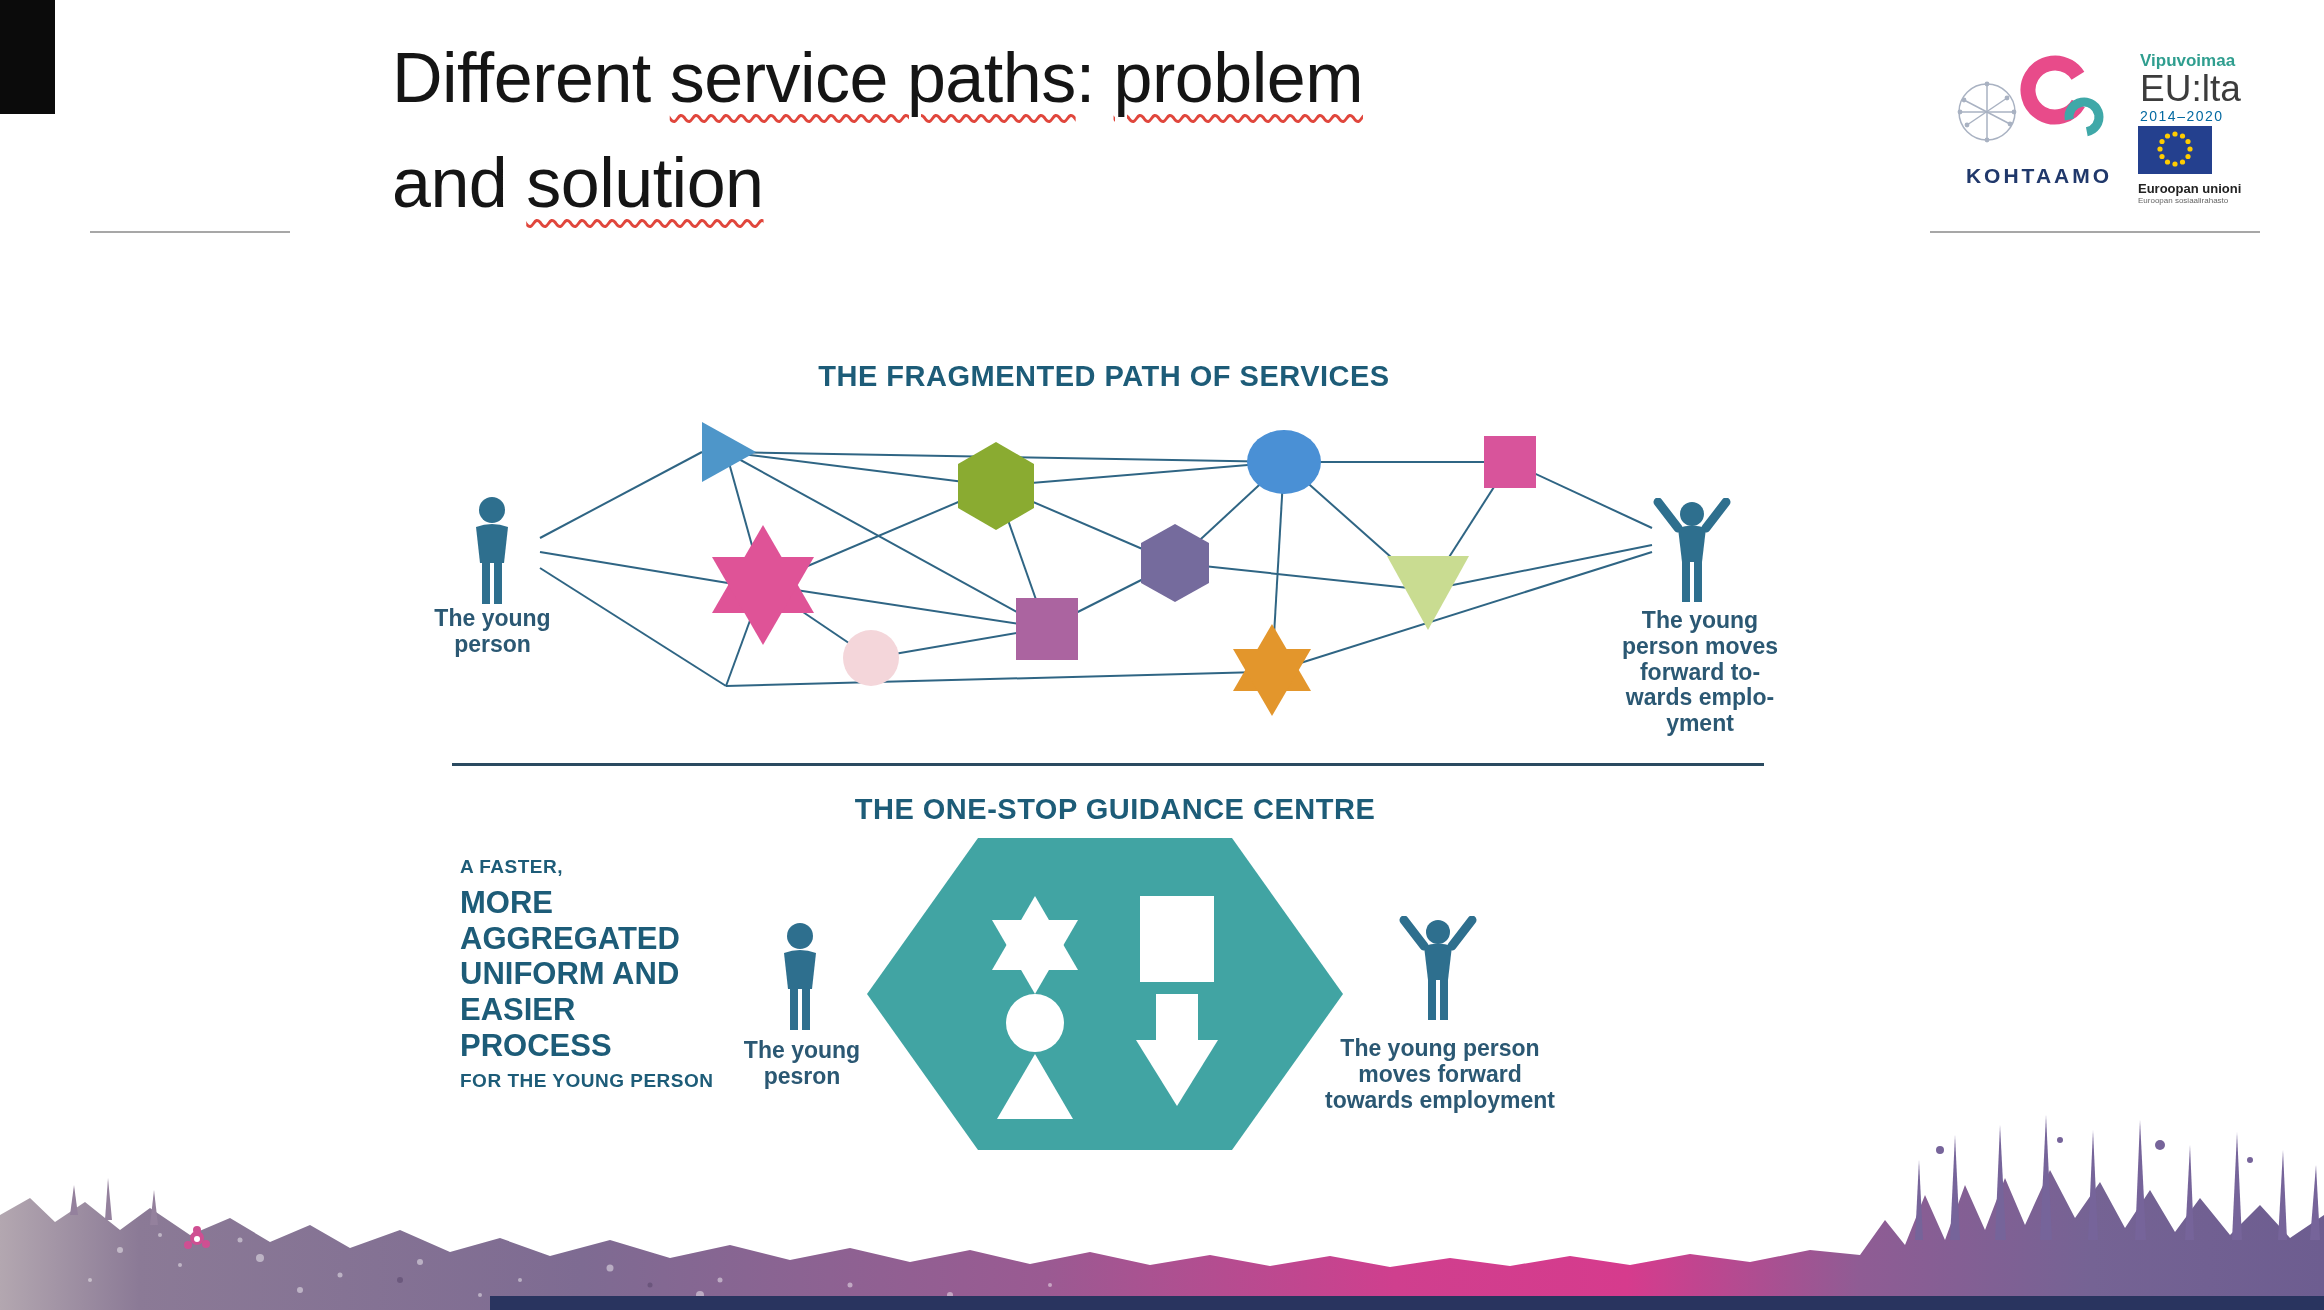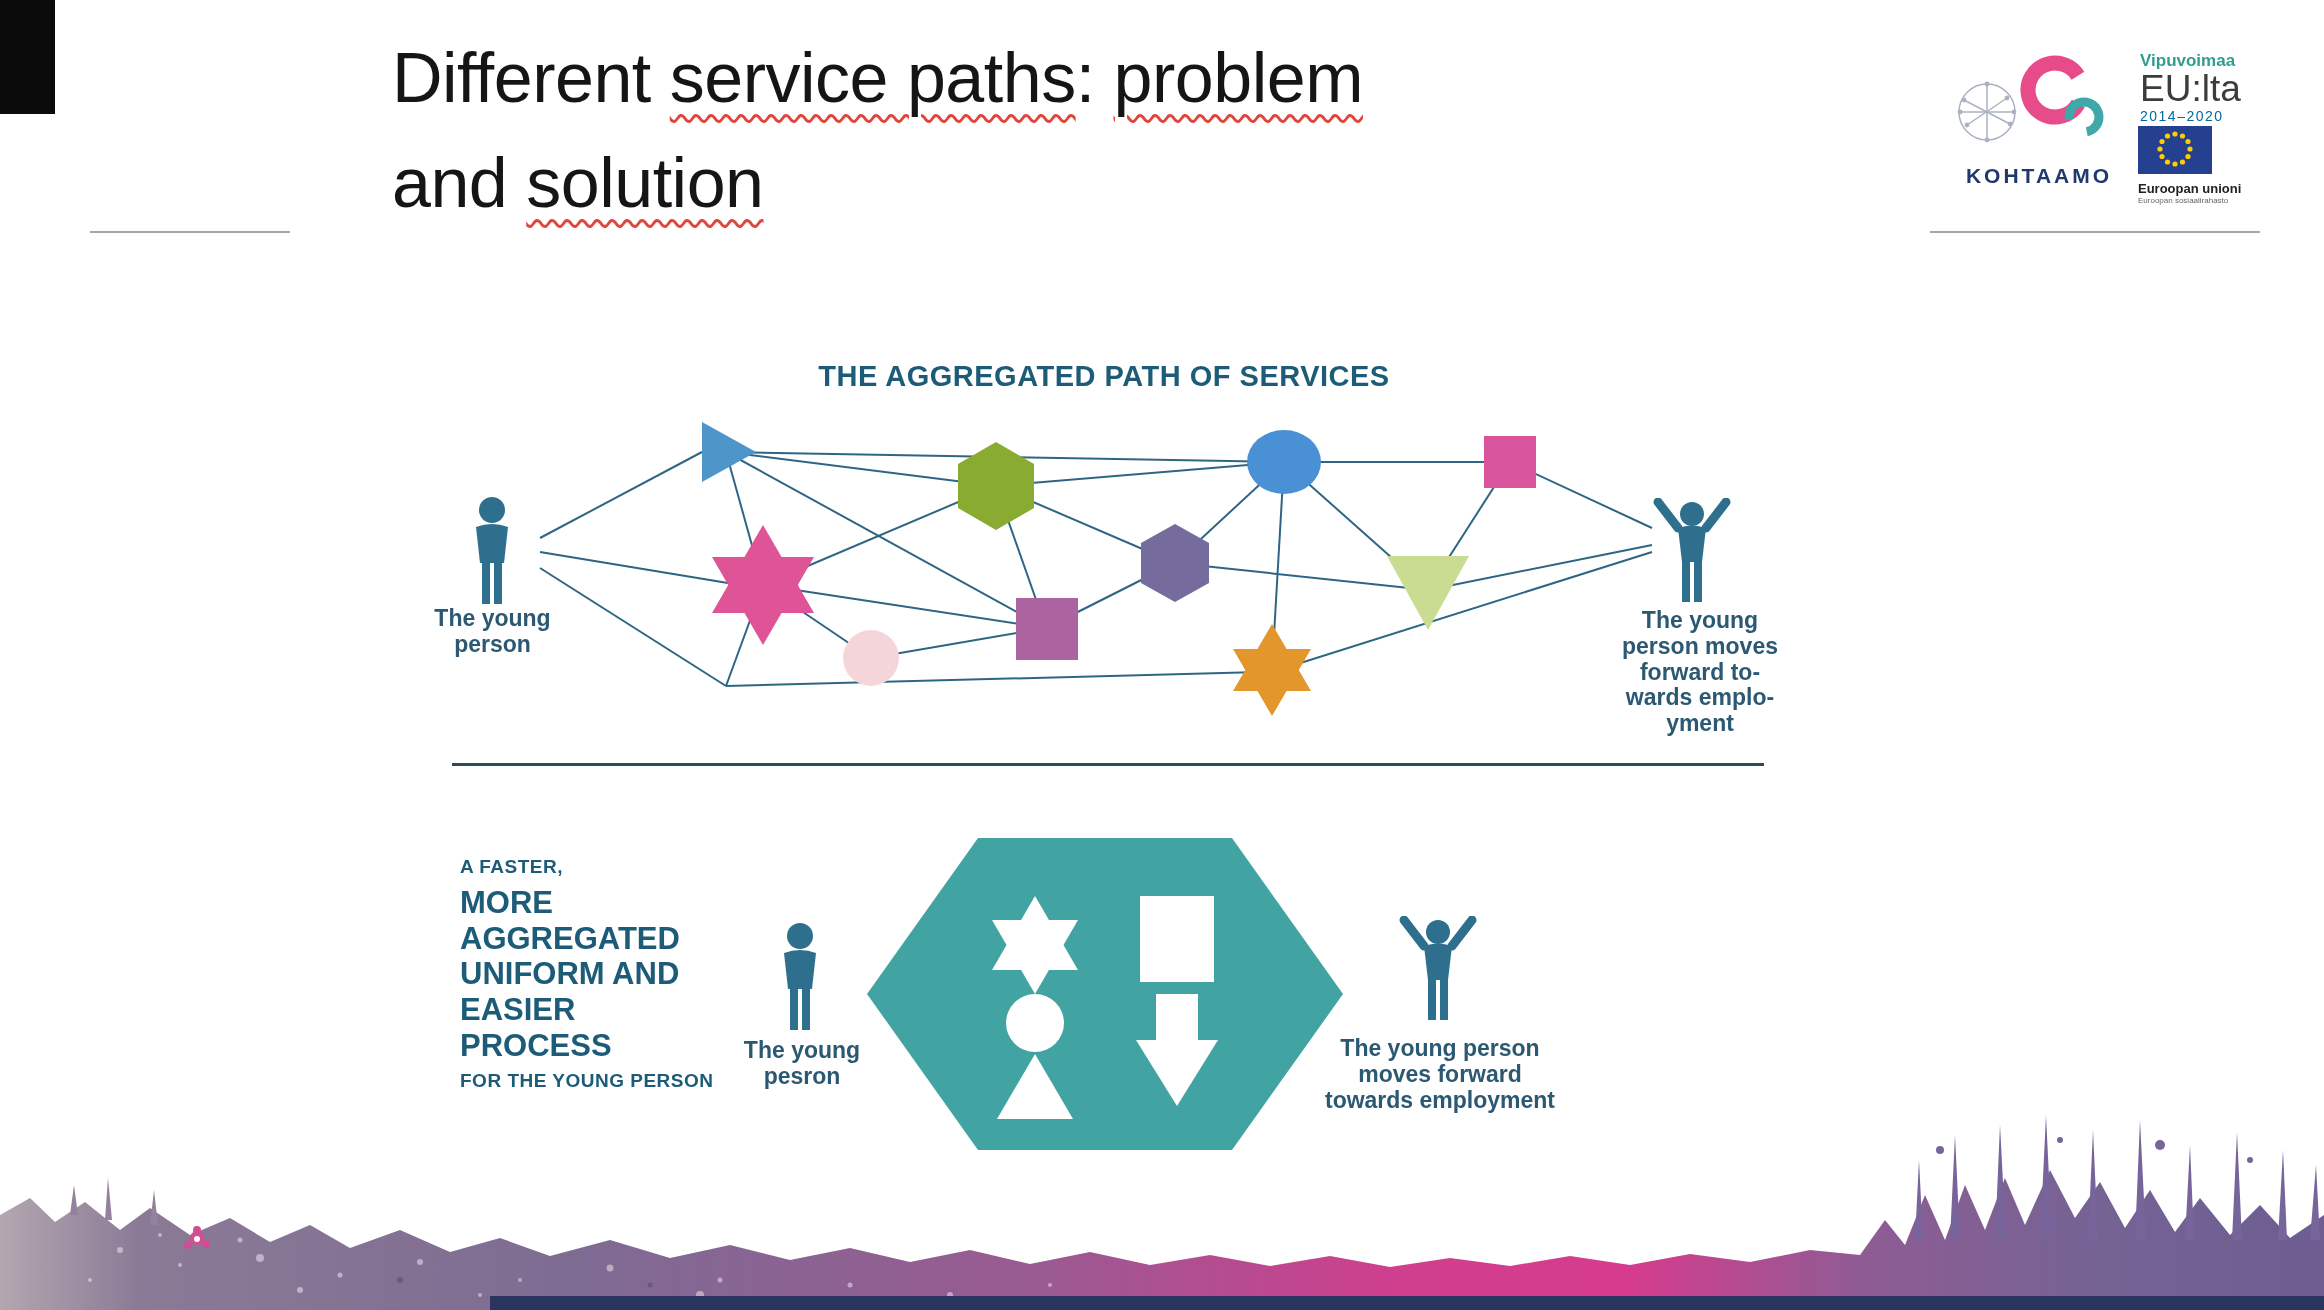--- a/index.html
+++ b/index.html
@@ -119,21 +119,21 @@
         <circle cx="29.5" cy="10" r="2.6"></circle>
           <circle cx="37" cy="8" r="2.6"></circle>
         <circle cx="44.5" cy="10" r="2.6"></circle>
           <circle cx="50" cy="15.5" r="2.6"></circle>
       </g>
     </svg>
     <div class="eu-caption-main">Euroopan unioni</div>
     <div class="eu-caption-sub">Euroopan sosiaalirahasto</div>
   </div>
 
-  <div class="sec-heading frag-heading">THE AGGREGATED PATH OF SERVICES</div>
+  <div class="sec-heading frag-heading">THE FRAGMENTED PATH OF SERVICES</div>
 
   <svg class="network" width="1360" height="360" viewBox="0 0 1360 360">
     <g>
       <line x1="100" y1="138" x2="262" y2="52"></line>
       <line x1="100" y1="152" x2="300" y2="185"></line>
       <line x1="100" y1="168" x2="286" y2="286"></line>
       <line x1="286" y1="286" x2="820" y2="272"></line>
       <line x1="832" y1="272" x2="1212" y2="152"></line>
       <line x1="286" y1="52" x2="556" y2="86"></line>
       <line x1="286" y1="52" x2="323" y2="185"></line>
@@ -197,20 +197,21 @@
     </g>
   </svg>
   <div class="person-label" style="left:1590px; top:608px; width:220px;">The young
 person moves
 forward to-
 wards emplo-
 yment</div>
 
   <div class="divider"></div>
 
+  <div class="sec-heading onestop-heading">THE ONE-STOP GUIDANCE CENTRE</div>
 
   <div class="block-text left-block">
     <div class="small-caps-text">A FASTER,</div>
     <div class="big-text">MORE
 AGGREGATED
 UNIFORM AND
 EASIER
 PROCESS</div>
     <div class="small-caps-text">FOR THE YOUNG PERSON</div>
   </div>

